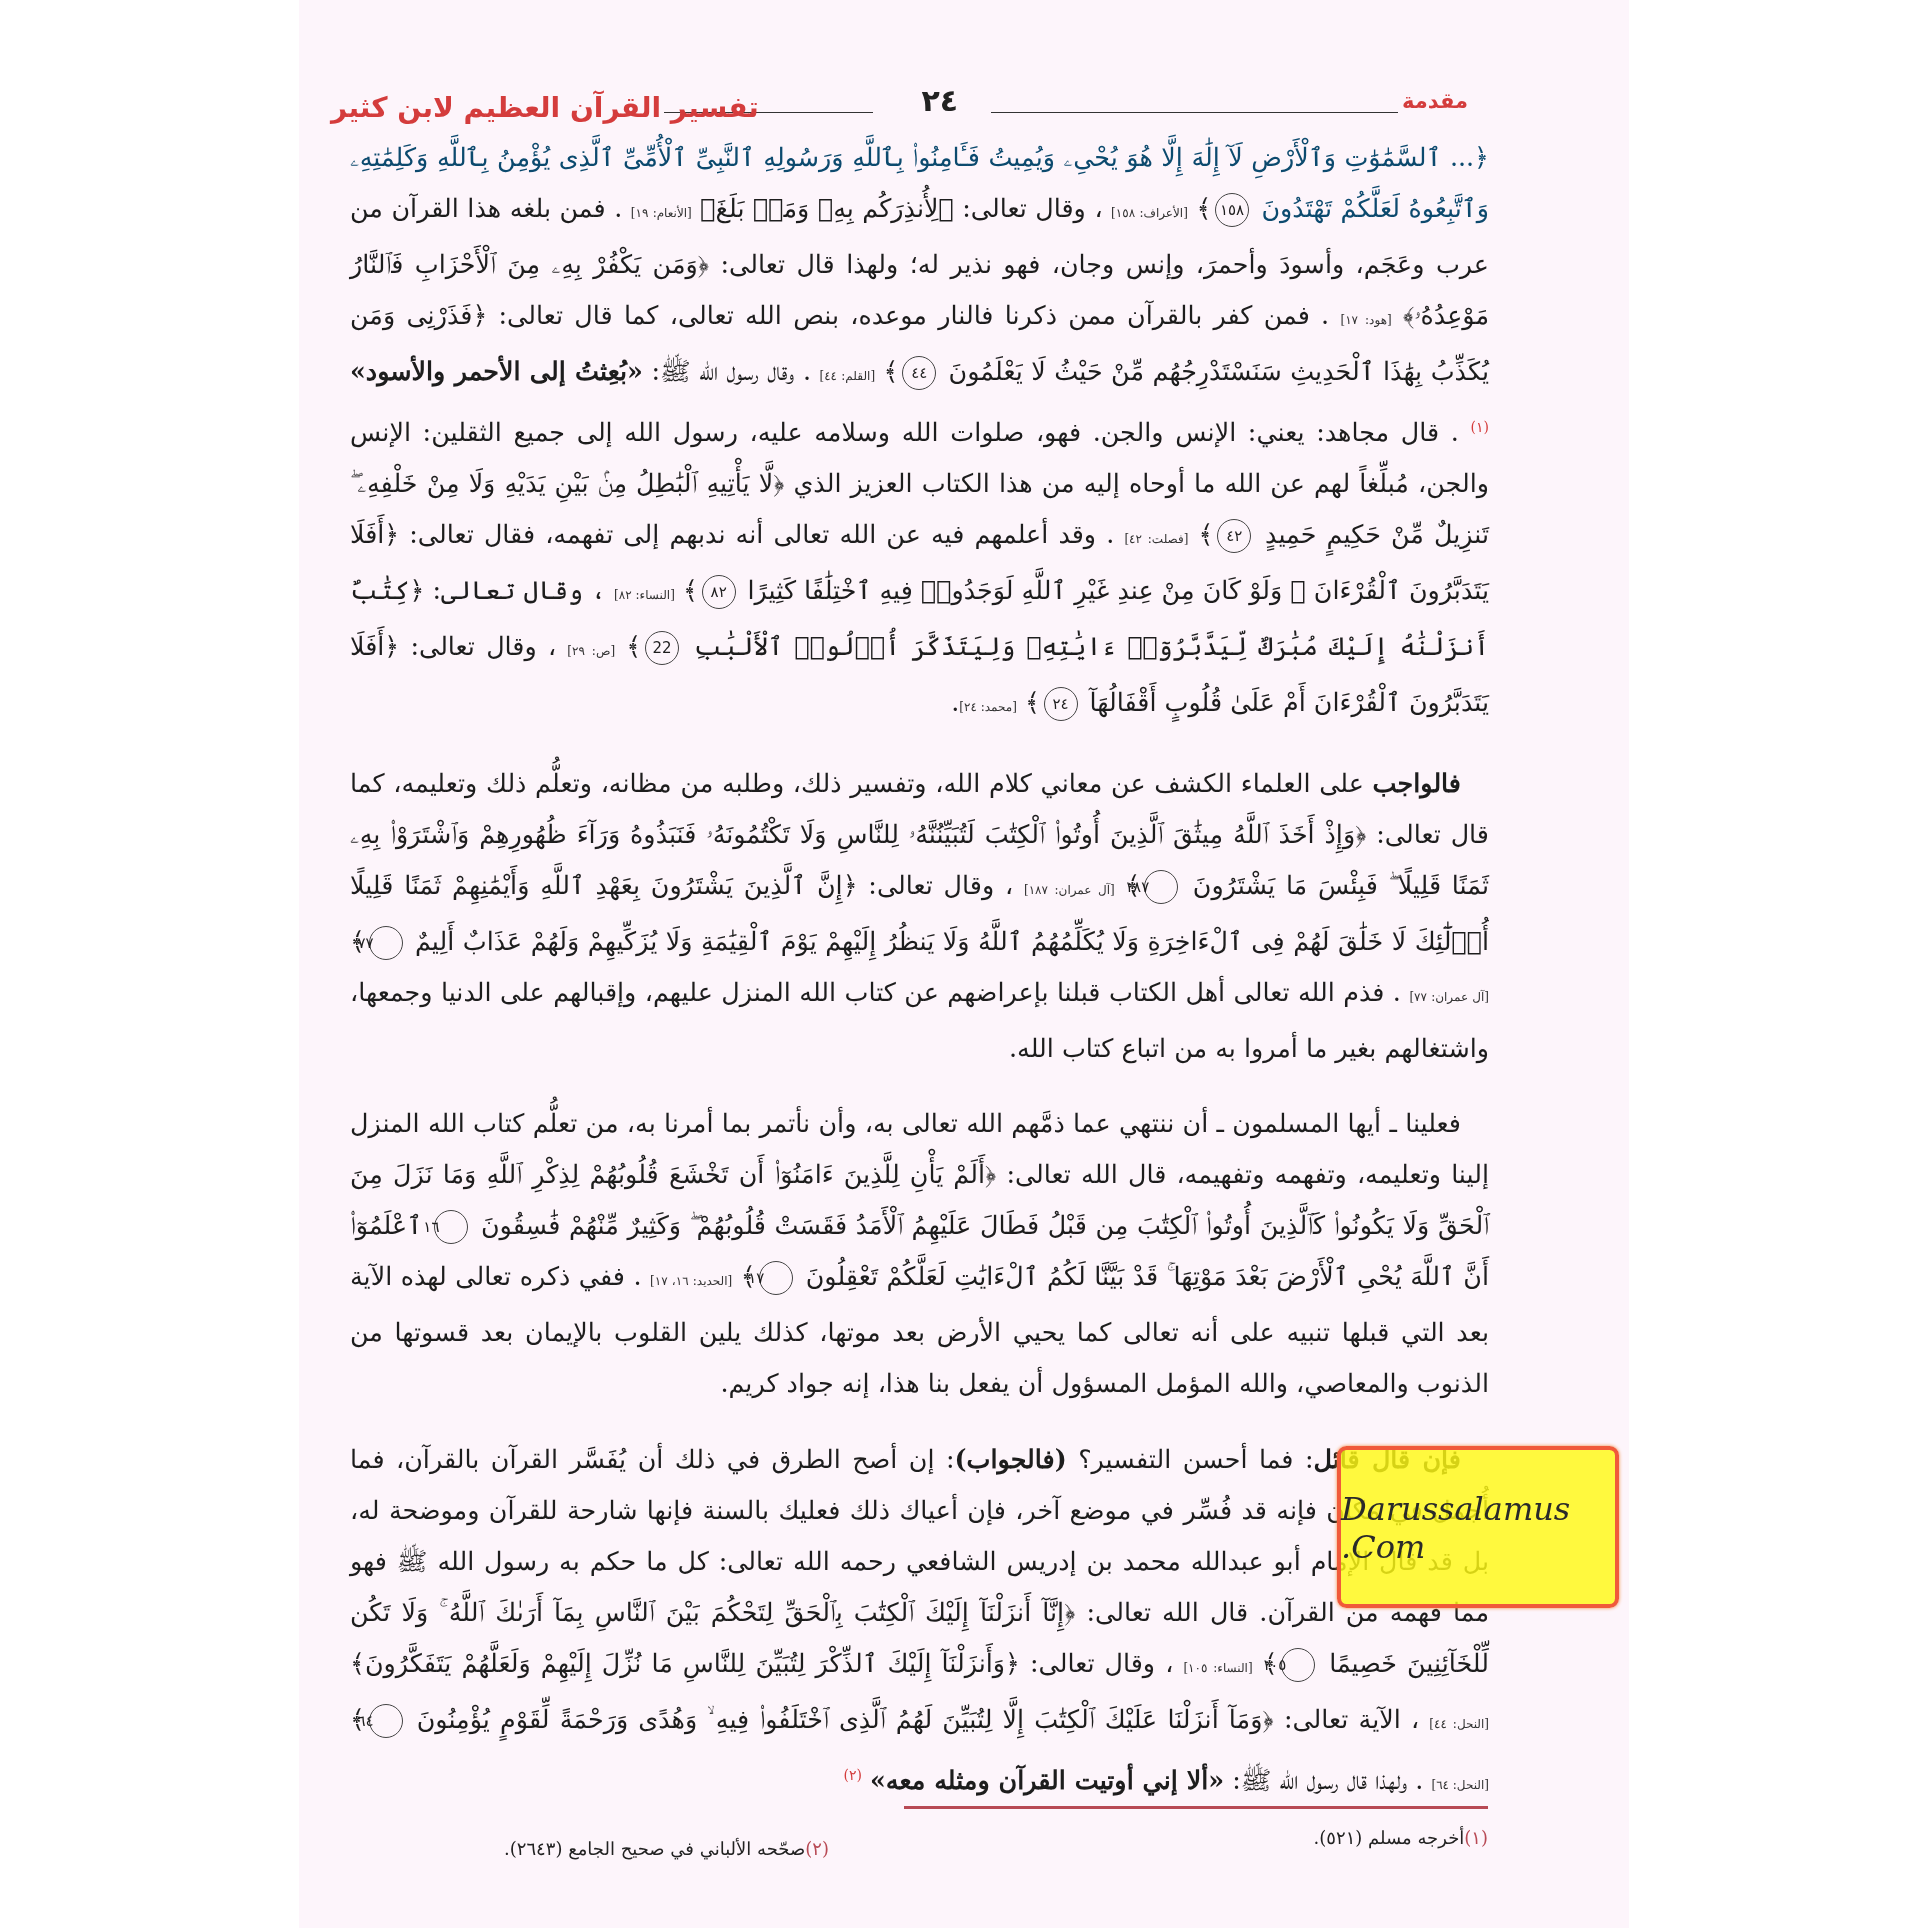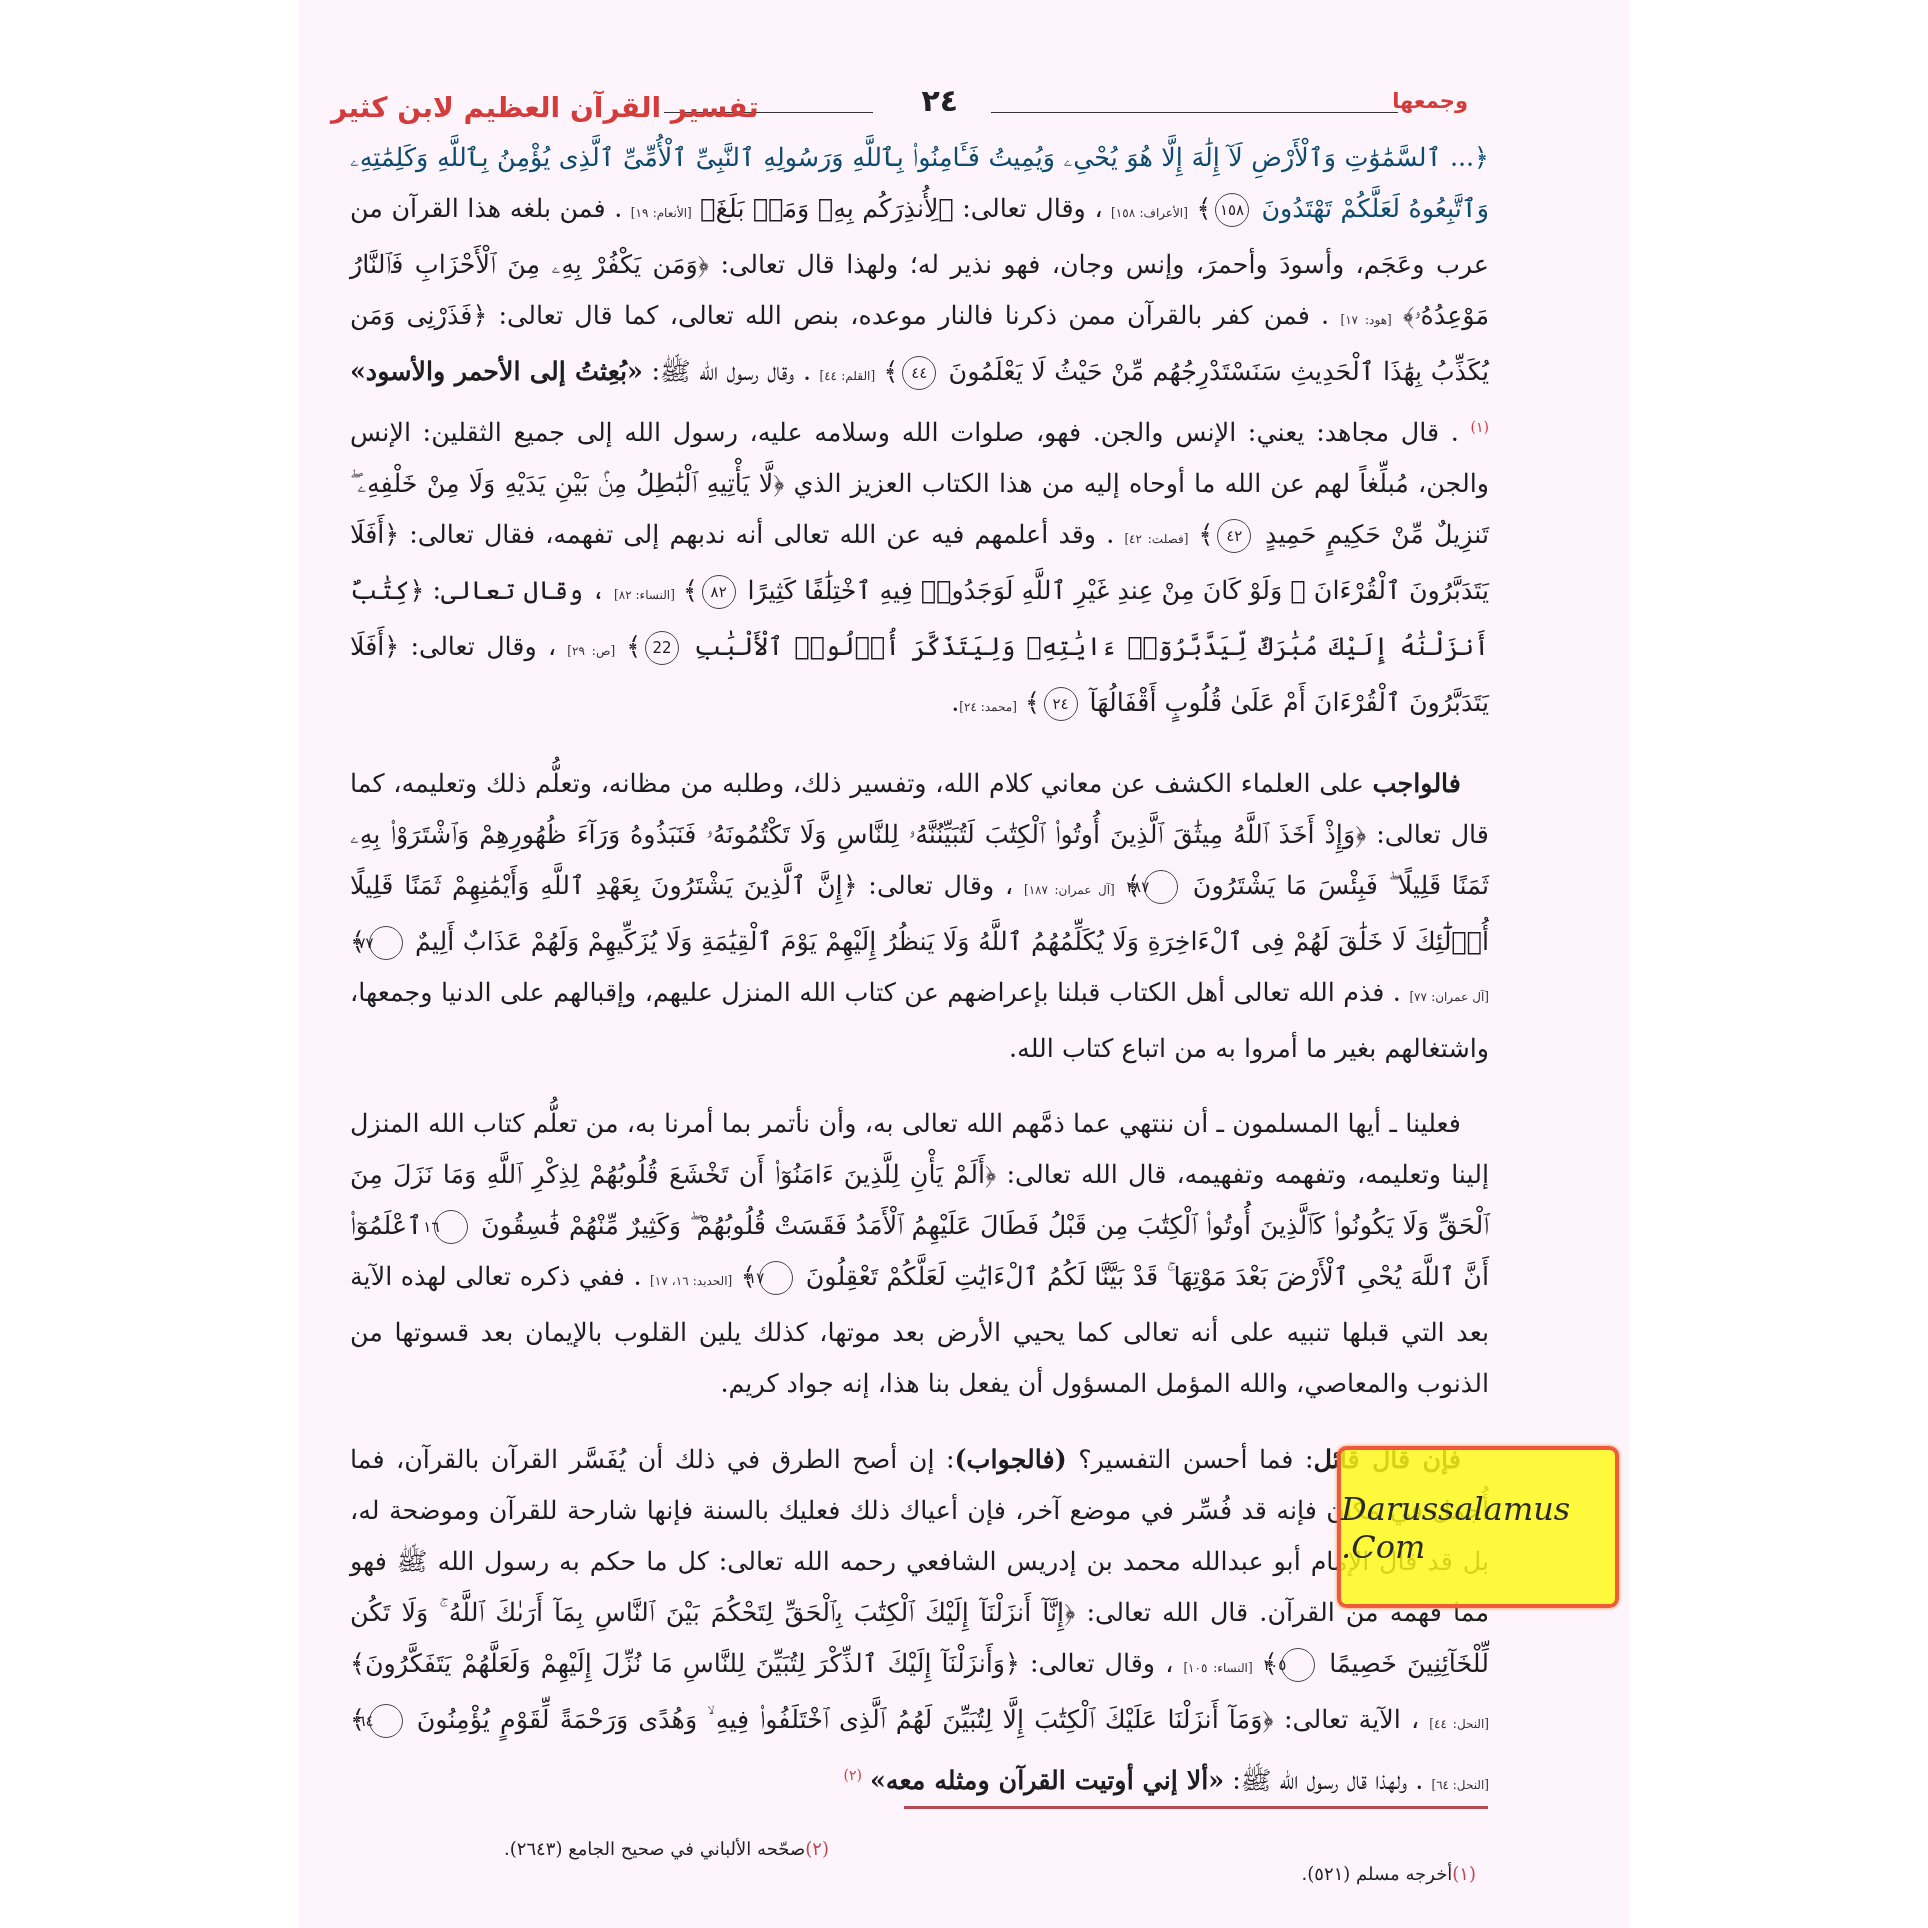--- a/index.html
+++ b/index.html
@@ -92,31 +92,31 @@
       width: 584px; height: 2.8px;
       background: #b84a55;
     }
     .footnotes {
       position: absolute;
       left: 377px; top: 1827px;
       width: 1111px; height: 38px;
       direction: rtl;
       font-size: 18px; color: #222;
     }
-    .footnotes .fn1 { position: absolute; right: 12px; top: 0; margin-top: 36px; }
+    .footnotes .fn1 { position: absolute; right: 0; top: 0; }
     .footnotes .fn2 { position: absolute; right: 659px; top: 11.3px; }
     .fnnum { color: #b84a55; }
   </style>
 </head>
 <body>
 
 <div class="page"></div>
 
 <div class="header">
-  <span class="section">وجمعها</span>
+  <span class="section">مقدمة</span>
   <span class="rule-right"></span>
   <span class="pagenum">٢٤</span>
   <span class="rule-left"></span>
   <span class="book">تفسير القرآن العظيم لابن كثير</span>
 </div>
 
 <div class="body-text">
 
   <p class="para">
     <span class="quran">﴿... ٱلسَّمَٰوَٰتِ وَٱلْأَرْضِ لَآ إِلَٰهَ إِلَّا هُوَ يُحْىِۦ وَيُمِيتُ فَـَٔامِنُوا۟ بِٱللَّهِ وَرَسُولِهِ ٱلنَّبِىِّ ٱلْأُمِّىِّ ٱلَّذِى يُؤْمِنُ بِٱللَّهِ وَكَلِمَٰتِهِۦ وَٱتَّبِعُوهُ لَعَلَّكُمْ تَهْتَدُونَ</span>

